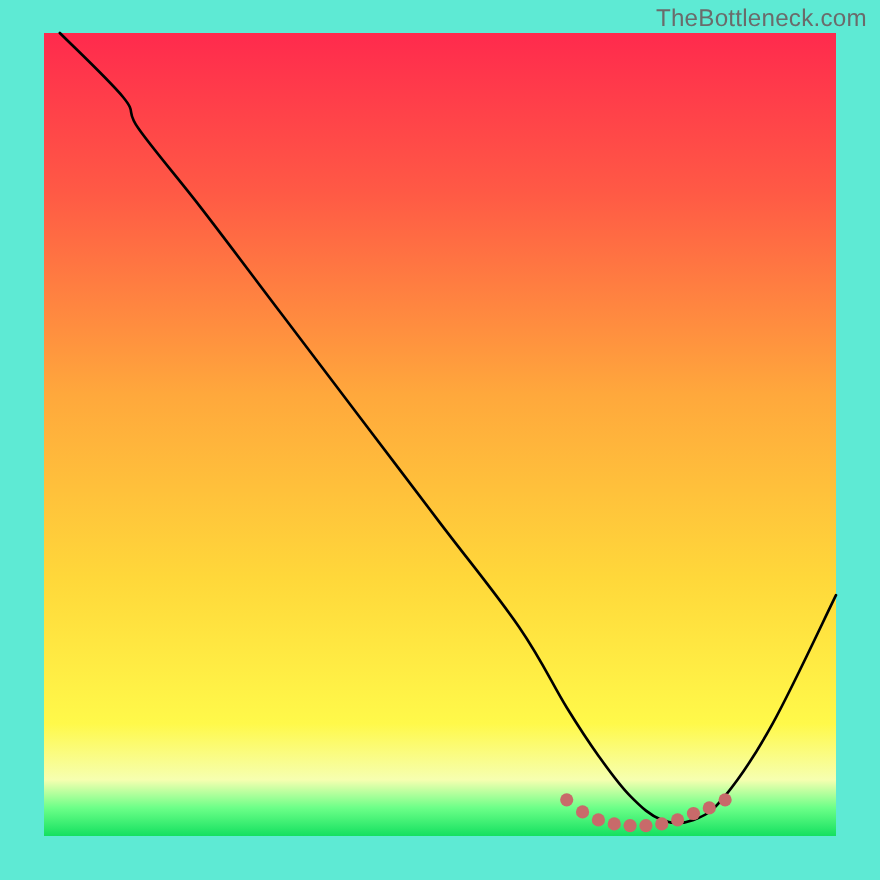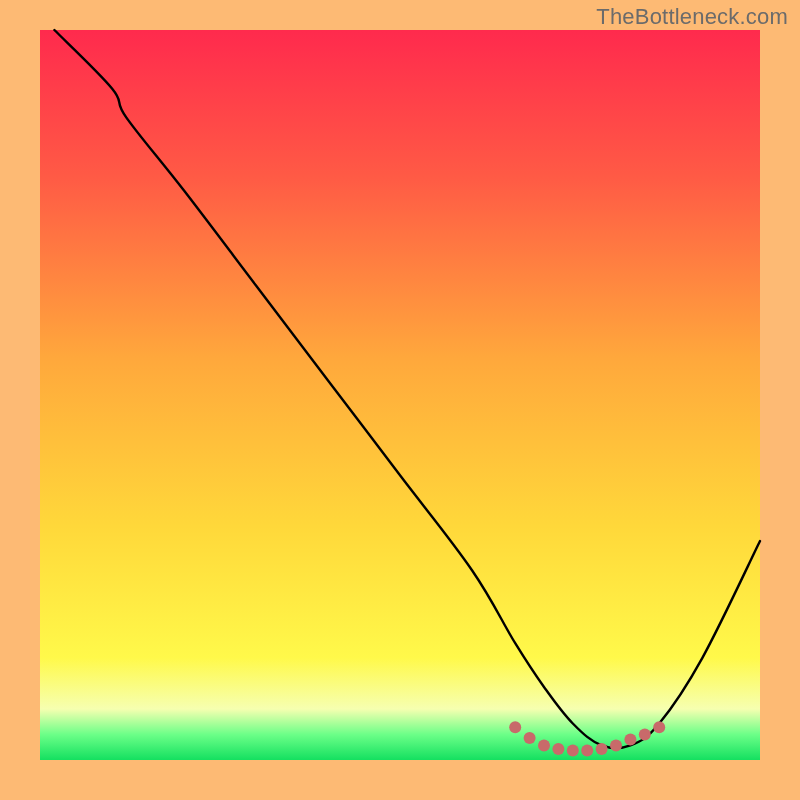--- a/index.html
+++ b/index.html
@@ -10,21 +10,21 @@
     background: #000;
     overflow: hidden;
     font-family: Arial, Helvetica, sans-serif;
   }
   .frame {
     position: absolute;
     left: 0;
     top: 0;
     width: 800px;
     height: 800px;
-    background: #fdba74;
+    background: #5eead4;
   }
   .watermark {
     position: absolute;
     top: 4px;
     right: 12px;
     color: #6b6b6b;
     font-size: 22px;
     font-weight: 500;
     letter-spacing: 0.2px;
   }

